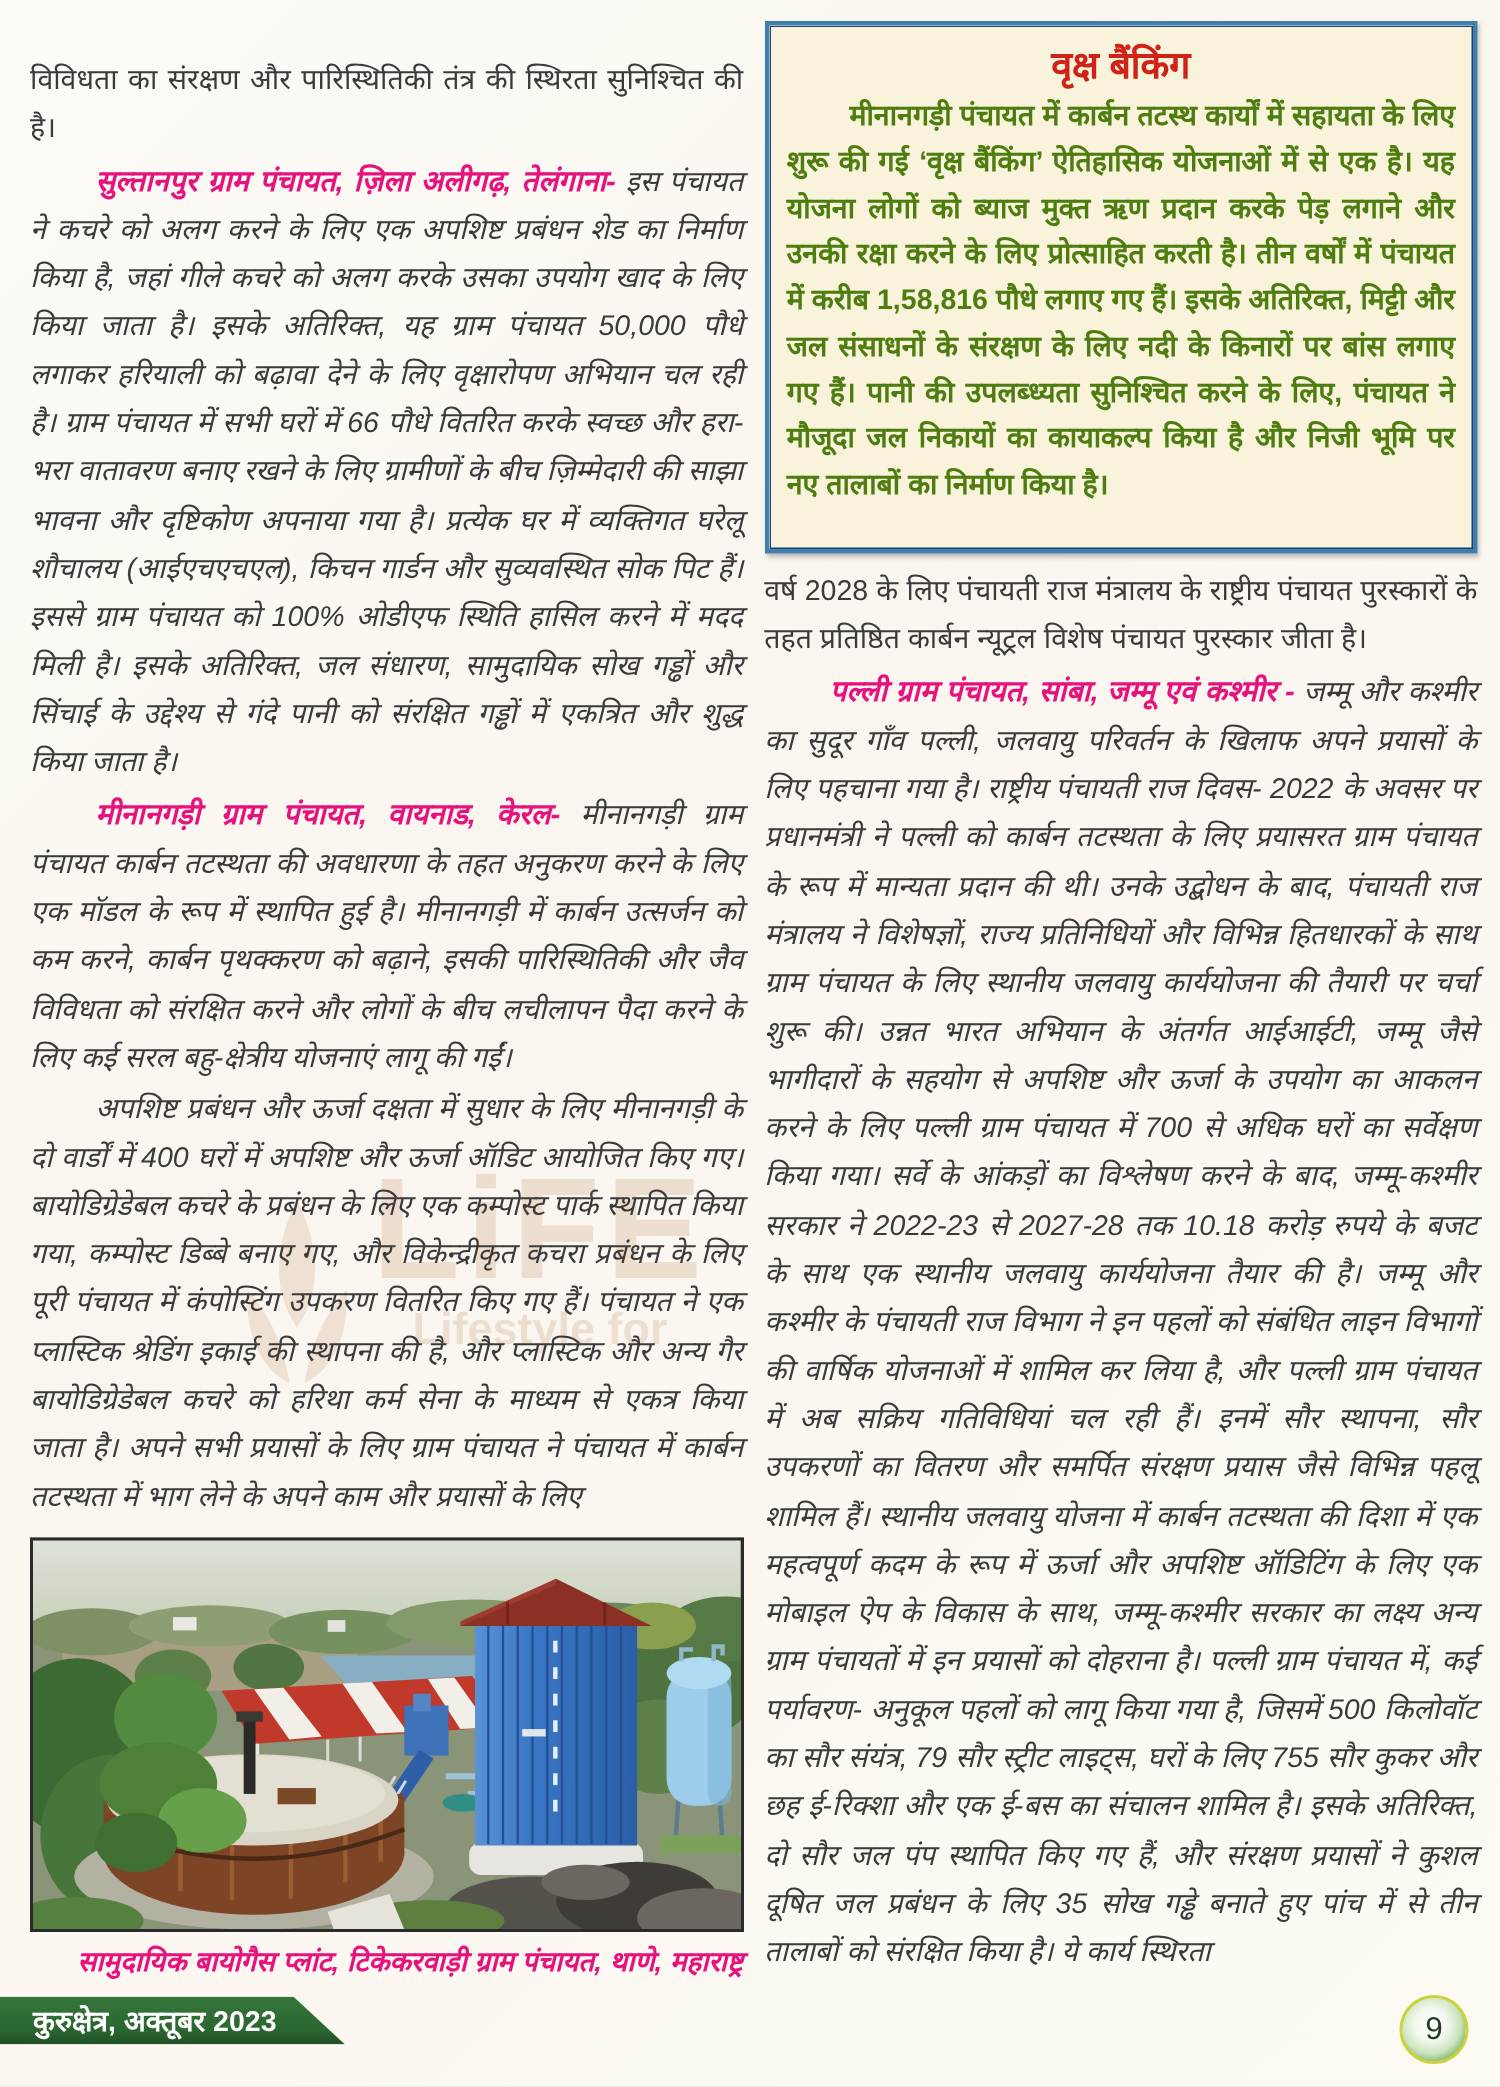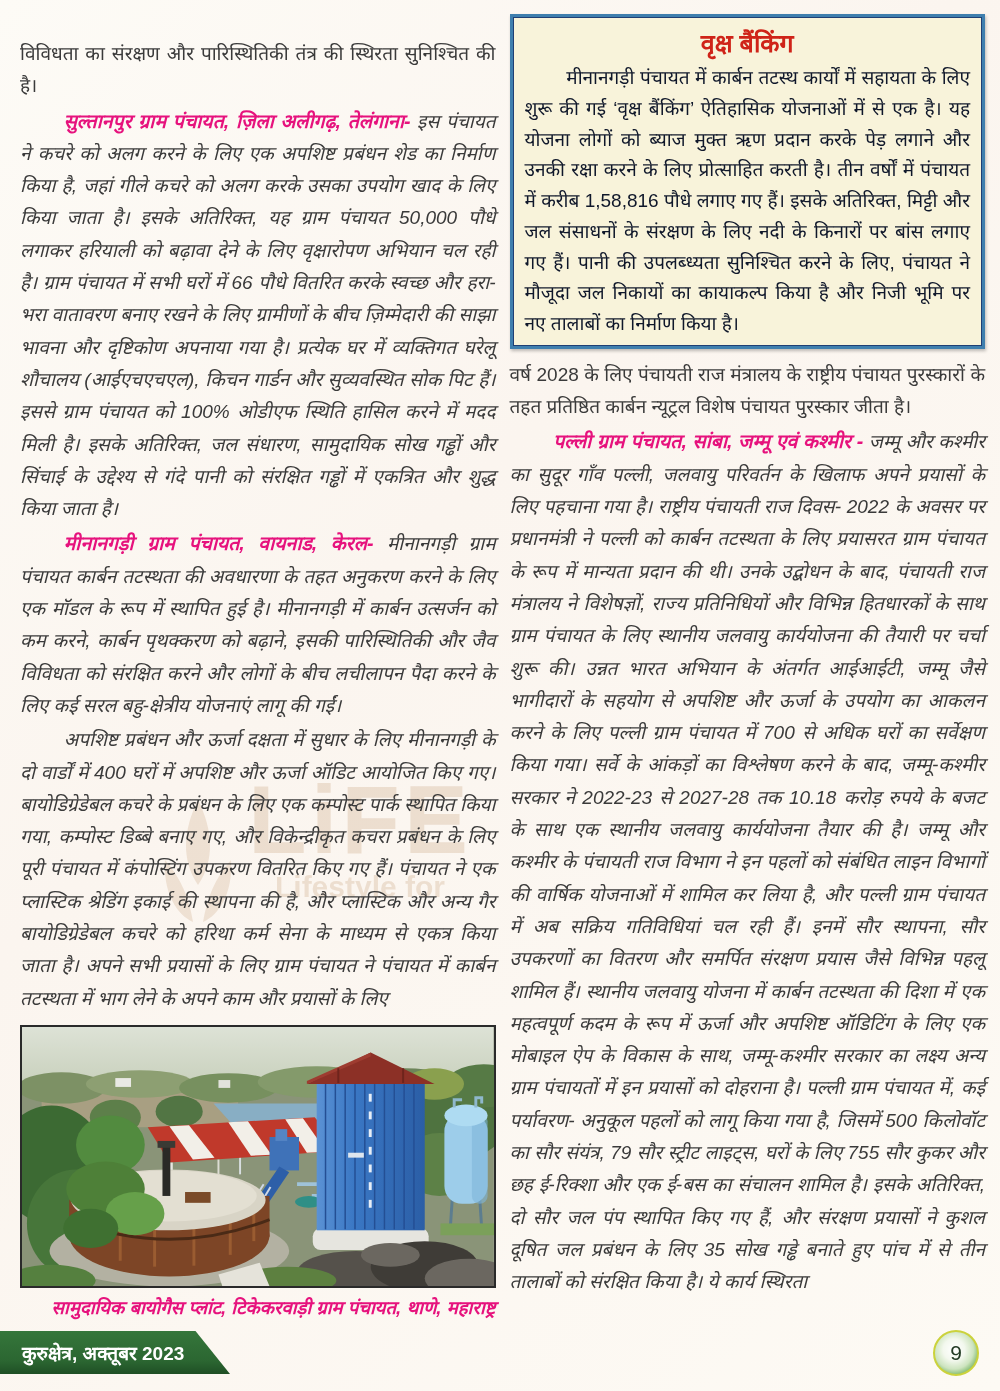--- a/index.html
+++ b/index.html
@@ -34,46 +34,46 @@
     margin-bottom:2px;
   }
   p.indent { text-indent:2.3em;font-style:italic; }
   .lede { font-weight:bold; font-size:19.5px; }
   .lede-pink { color:#e6127d; }
   
   .info-box {
     background:#f8f3da;
     border:3px solid #3f7fae;
     box-shadow:inset 0 0 0 1px #1f3f74, 1px 2px 3px rgba(0,0,0,.25);
-    padding:8px 12px 6px 12px;
+    padding:8px 12px 26px 12px;
     margin-bottom:10px;
   }
   .info-box h2 {
     text-align:center; color:#cf2318; font-size:25px; font-weight:bold;
     margin-bottom:4px;
   }
   .info-box p {
     font-size:19px; line-height:1.62; text-align:justify;
-    font-weight:normal; color:#0f172a; text-indent:2.2em;
+    font-weight:bold; color:#4d7c0f; text-indent:2.2em;
   }
   
   .photo-frame {
     margin-top:10px;
     border:2px solid #2a2a2a;
     background:#9aa08e;
     line-height:0;
   }
   .photo-caption {
     margin-top:6px; text-align:right;
     color:#e6127d; font-weight:bold; font-style:italic; font-size:18.5px;
   }
   
   .footer-banner {
     position:absolute; left:0; top:1331px; z-index:2;
-    width:230px; height:43px;
+    width:230px; height:32px;
     background:linear-gradient(180deg,#35763b 0%, #2b6631 70%, #1f4f25 100%);
     clip-path:polygon(0 0, 85% 0, 100% 100%, 0 100%);
     color:#ffffff; font-weight:bold; font-size:19px;
     display:flex; align-items:center; padding-left:22px;
   }
   .page-circle {
     position:absolute; left:933px; top:1330px; z-index:2;
     width:46px; height:46px; border-radius:50%;
     background:radial-gradient(circle at 45% 42%, #ffffff 0%, #f3f8ee 32%, #cde4bf 58%, #6aae57 82%, #2f7a35 100%);
     border:2px solid #cbd23c;

